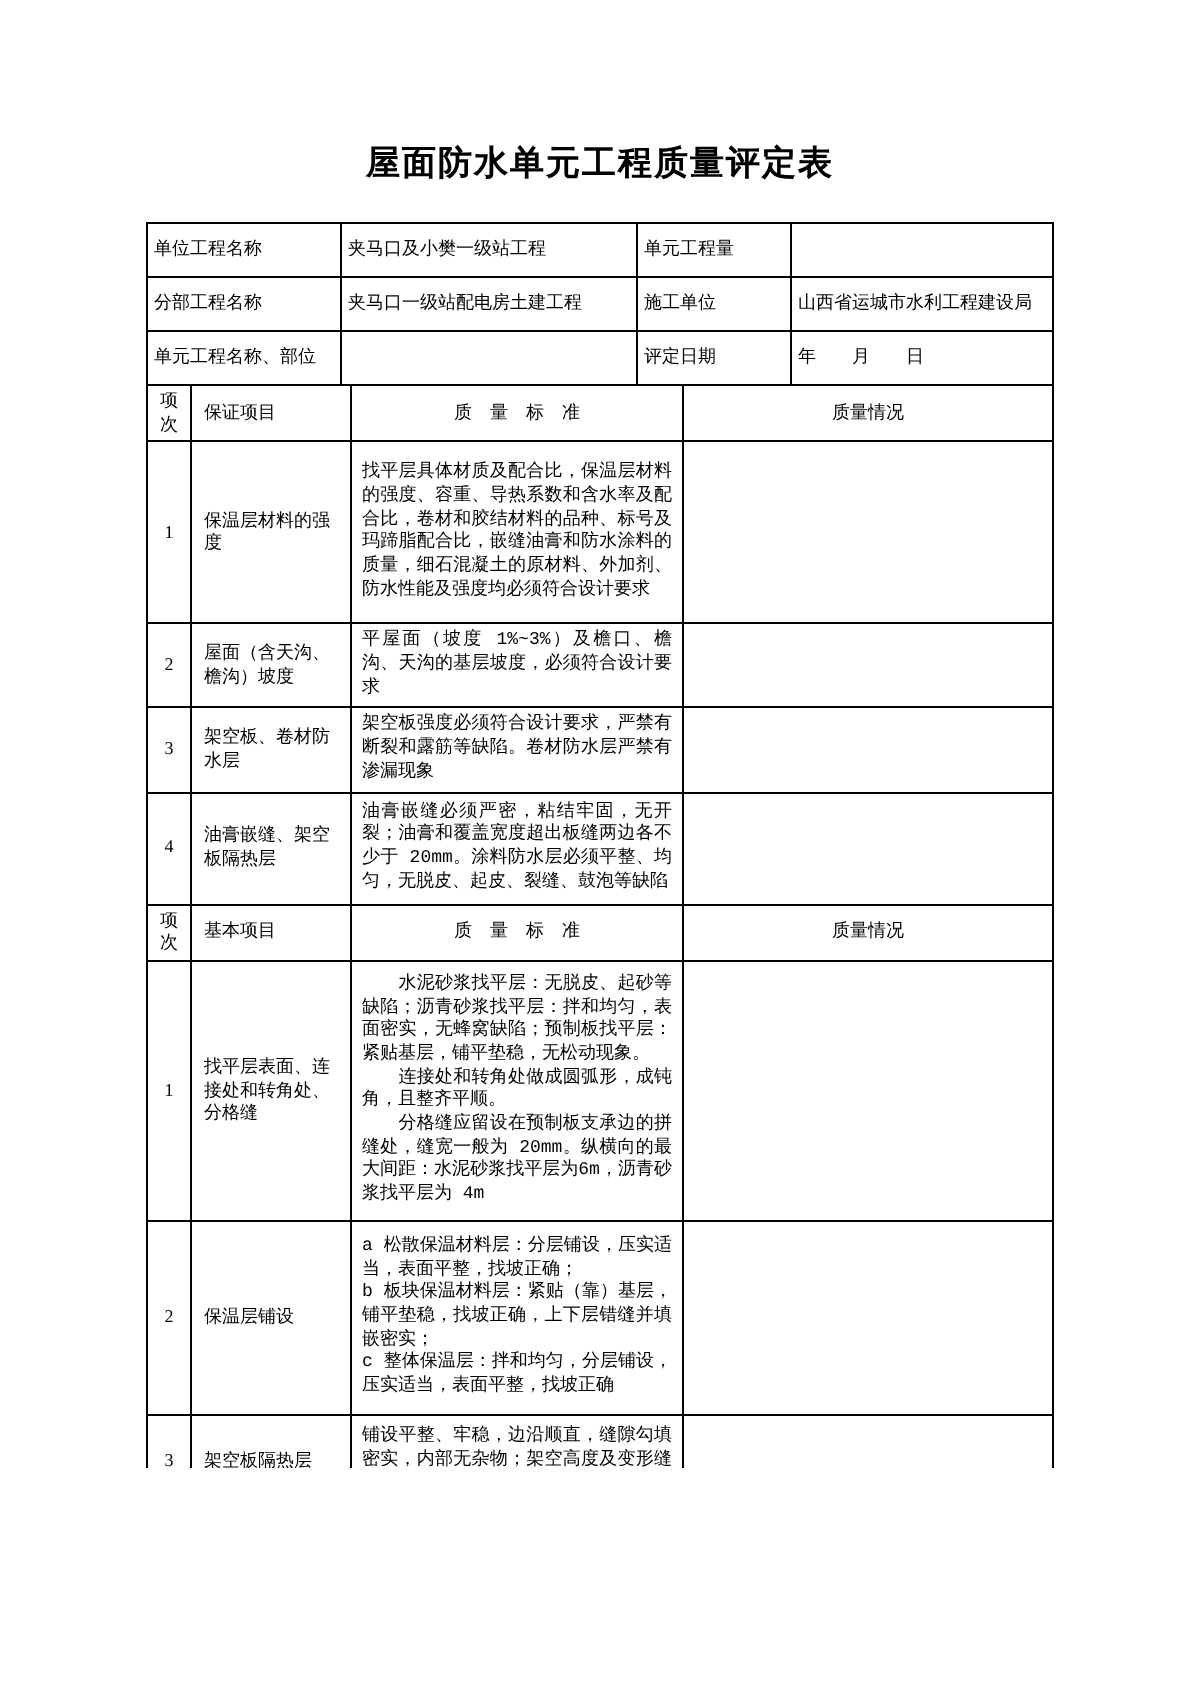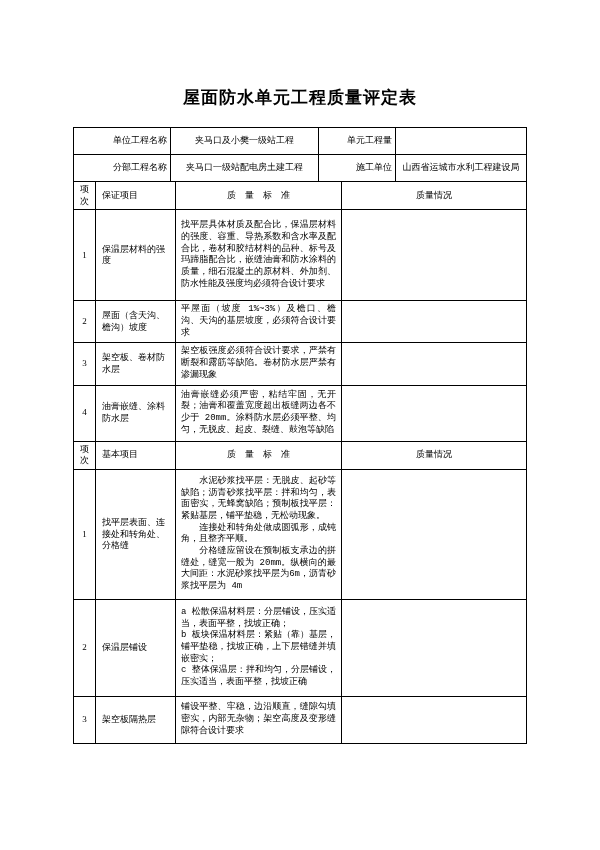--- a/index.html
+++ b/index.html
@@ -1,19 +1,19 @@
 <!DOCTYPE html>
 <html><head>
 <meta charset="utf-8">
 <style>
   html, body { margin: 0; padding: 0; background: #ffffff; }
   .page {
     width: 600px;
     height: 734px;
-    margin: 16px auto;
+    margin: 0 auto;
     background: #ffffff;
     color: #000000;
     font-family: "Liberation Serif", "DejaVu Serif", serif;
     box-sizing: border-box;
     overflow: hidden;
   }
   .title {
     margin: 0;
     padding-top: 70px;
     padding-bottom: 18px;
@@ -32,22 +32,22 @@
   td {
     border: 1px solid #000000;
     font-size: 9px;
     line-height: 1.3;
     padding: 2px 3px;
     vertical-align: middle;
     overflow: hidden;
     word-break: break-all;
   }
   
-  .c-label { text-align: right; }
-  .c-value { text-align: center; }
+  .c-label { text-align: left; }
+  .c-value { text-align: left; }
   tr.info-row { height: 27px; }
   
   .c-no { text-align: center; }
   .c-item { text-align: left; padding: 2px 6px; }
   .c-std { text-align: justify; padding: 3px 5px; font-family: Liberation Mono, monospace; }
   .c-std-h, .c-status-h { text-align: center; }
   .c-status { }
   .pre { white-space: pre-line; }
   tr.hdr-row { height: 27px; }
   tr.r-g1 { height: 91px; }
@@ -78,20 +78,26 @@
         <td class="c-value">夹马口及小樊一级站工程</td>
         <td class="c-label">单元工程量</td>
         <td class="c-value"></td>
       </tr>
       <tr class="info-row">
         <td class="c-label">分部工程名称</td>
         <td class="c-value">夹马口一级站配电房土建工程</td>
         <td class="c-label">施工单位</td>
         <td class="c-value">山西省运城市水利工程建设局</td>
       </tr>
+      <tr class="info-row">
+        <td class="c-label">单元工程名称、部位</td>
+        <td class="c-value"></td>
+        <td class="c-label">评定日期</td>
+        <td class="c-value">年　　月　　日</td>
+      </tr>
     </tbody>
   </table>
 
   <table class="main-tbl">
     <colgroup>
       <col style="width:22px">
         <col style="width:80px">
         <col style="width:166px">
         <col style="width:185px">
     </colgroup>
@@ -117,21 +123,21 @@
         <td class="c-status"></td>
       </tr>
       <tr class="r-g3">
         <td class="c-no">3</td>
         <td class="c-item">架空板、卷材防水层</td>
         <td class="c-std pre">架空板强度必须符合设计要求，严禁有断裂和露筋等缺陷。卷材防水层严禁有渗漏现象</td>
         <td class="c-status"></td>
       </tr>
       <tr class="r-g4">
         <td class="c-no">4</td>
-        <td class="c-item">油膏嵌缝、涂料防水层</td>
+        <td class="c-item">油膏嵌缝、架空板隔热层</td>
         <td class="c-std pre">油膏嵌缝必须严密，粘结牢固，无开裂；油膏和覆盖宽度超出板缝两边各不少于 20mm。涂料防水层必须平整、均匀，无脱皮、起皮、裂缝、鼓泡等缺陷</td>
         <td class="c-status"></td>
       </tr>
 
       <tr class="hdr-row">
         <td class="c-no pre">项
 次</td>
         <td class="c-item">基本项目</td>
         <td class="c-std-h">质　量　标　准</td>
         <td class="c-status-h">质量情况</td>

